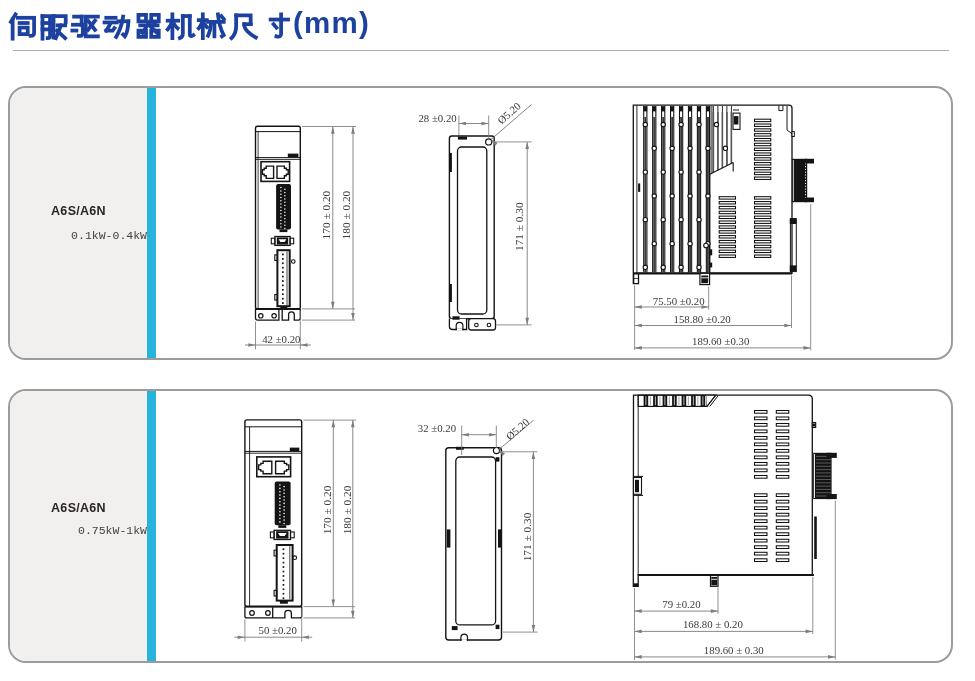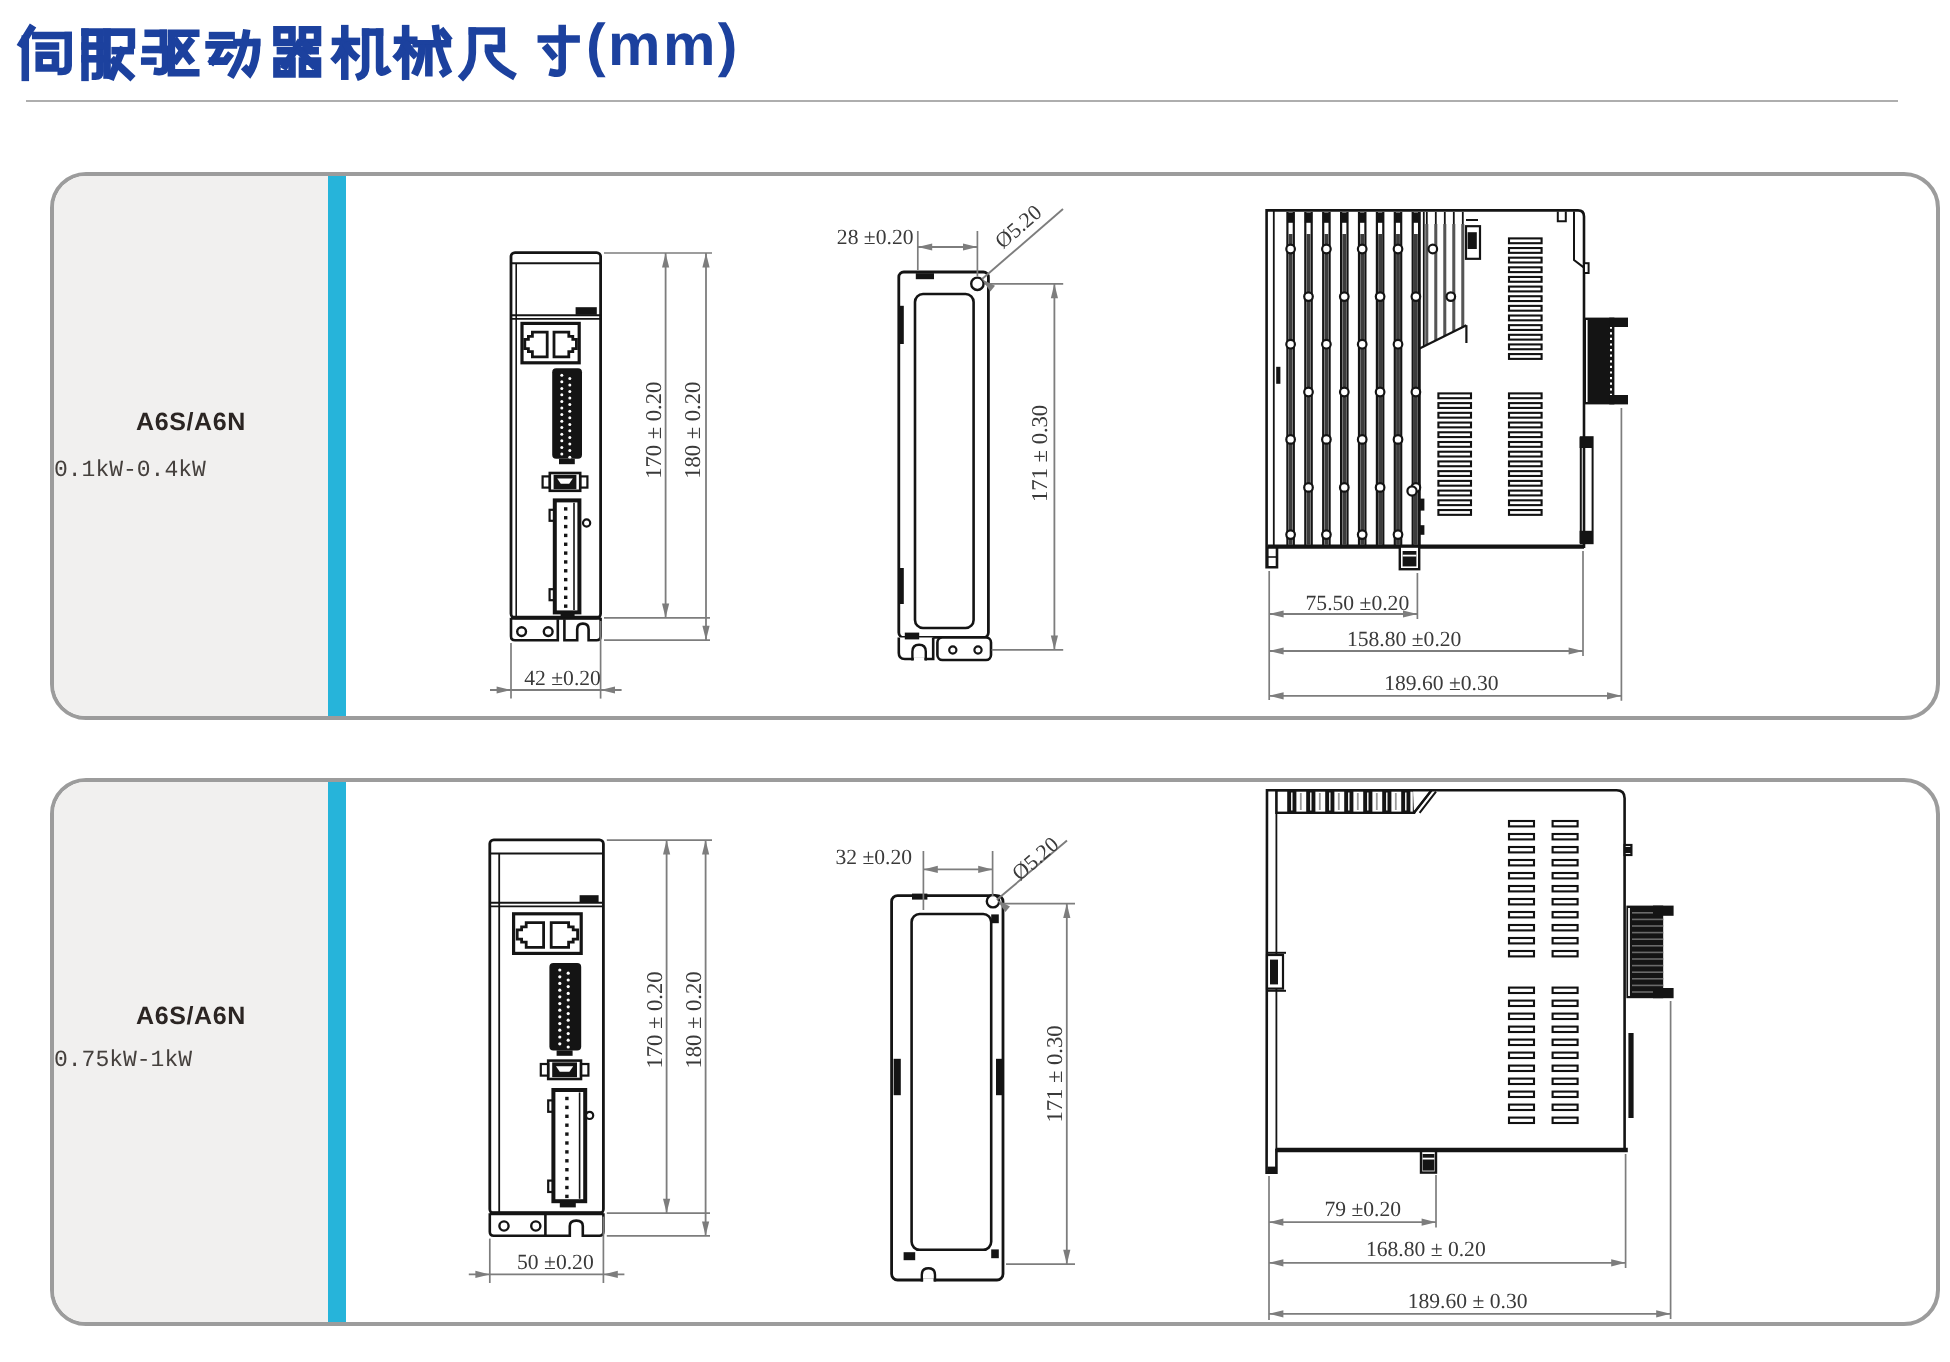--- a/index.html
+++ b/index.html
@@ -1,23 +1,23 @@
 <!DOCTYPE html>
 <html><head>
 <meta charset="utf-8">
 <style>
   html,body { margin:0; padding:0; background:#ffffff; width:975px; height:681px; overflow:hidden; }
   body { font-family:"Liberation Sans",sans-serif; position:relative; -webkit-font-smoothing:antialiased; }
-  .panel { position:absolute; left:25px; width:941px; height:270px; border:2px solid #9c9c9c;
+  .panel { position:absolute; left:8px; width:941px; height:270px; border:2px solid #9c9c9c;
            border-radius:18px; background:#ffffff; overflow:hidden; }
   .lab { position:absolute; left:0; top:0; bottom:0; width:137px; background:#f1f0ef; }
   .stripe { position:absolute; left:137px; top:0; bottom:0; width:8.5px; background:#26b4da; }
   .name { position:absolute; width:137px; text-align:center; font-weight:bold; font-size:12.5px;
            color:#2b2523; letter-spacing:0.3px; }
-  .pow  { position:absolute; width:137px; text-align:left; font-family:"Liberation Mono",monospace;
+  .pow  { position:absolute; width:137px; text-align:right; font-family:"Liberation Mono",monospace;
            font-size:11.5px; color:#45403d; }
   .ov { position:absolute; left:0; top:0; }
 </style>
 </head>
 <body>
 
 <svg class="ov" width="380" height="46" style="left:0;top:0">
 
 <g transform="translate(8.0,12) scale(0.29)">
 <path d="M26,8 L10,34" stroke="#1c419e" stroke-width="13" fill="none" stroke-linecap="square"></path>

